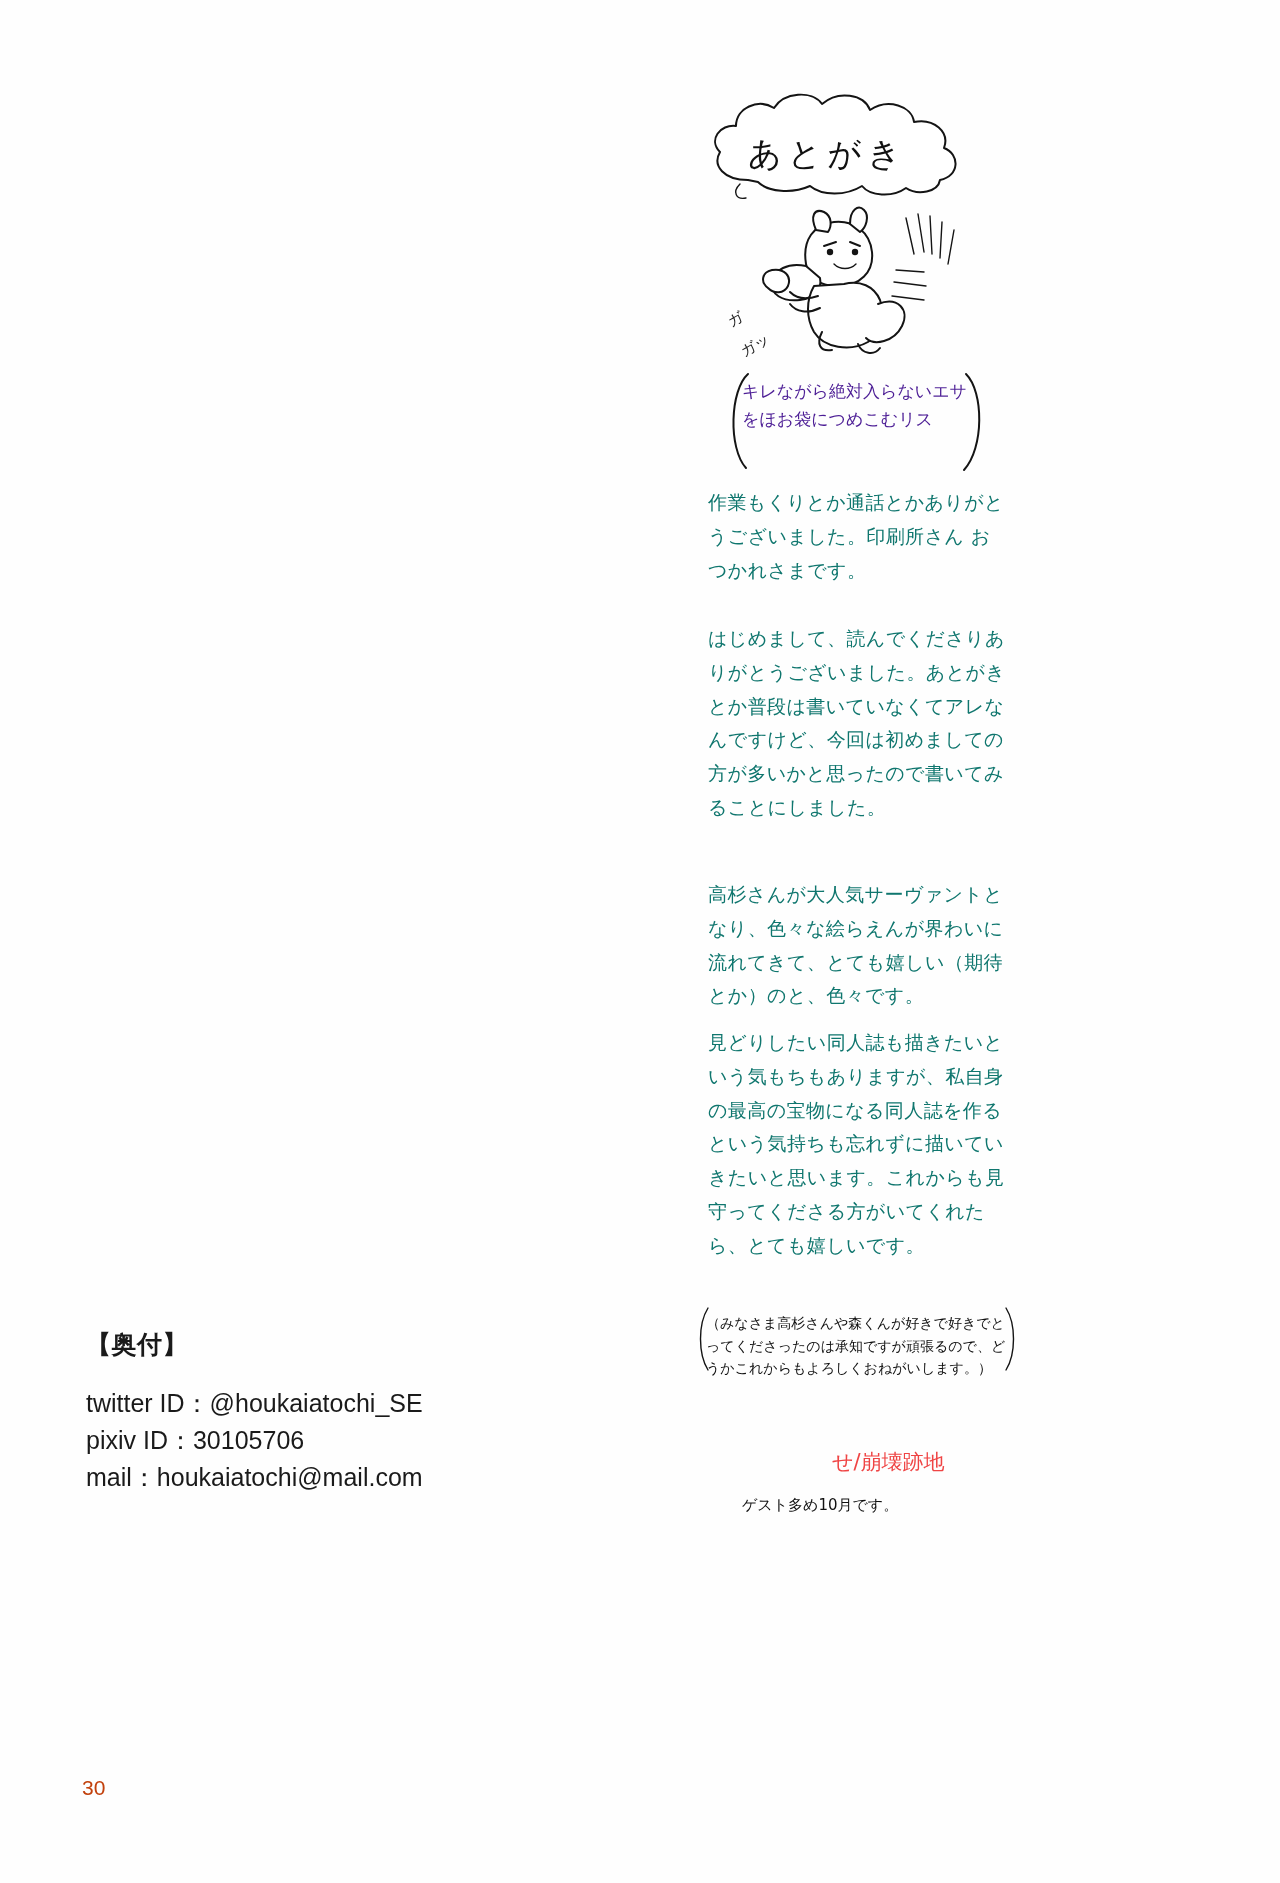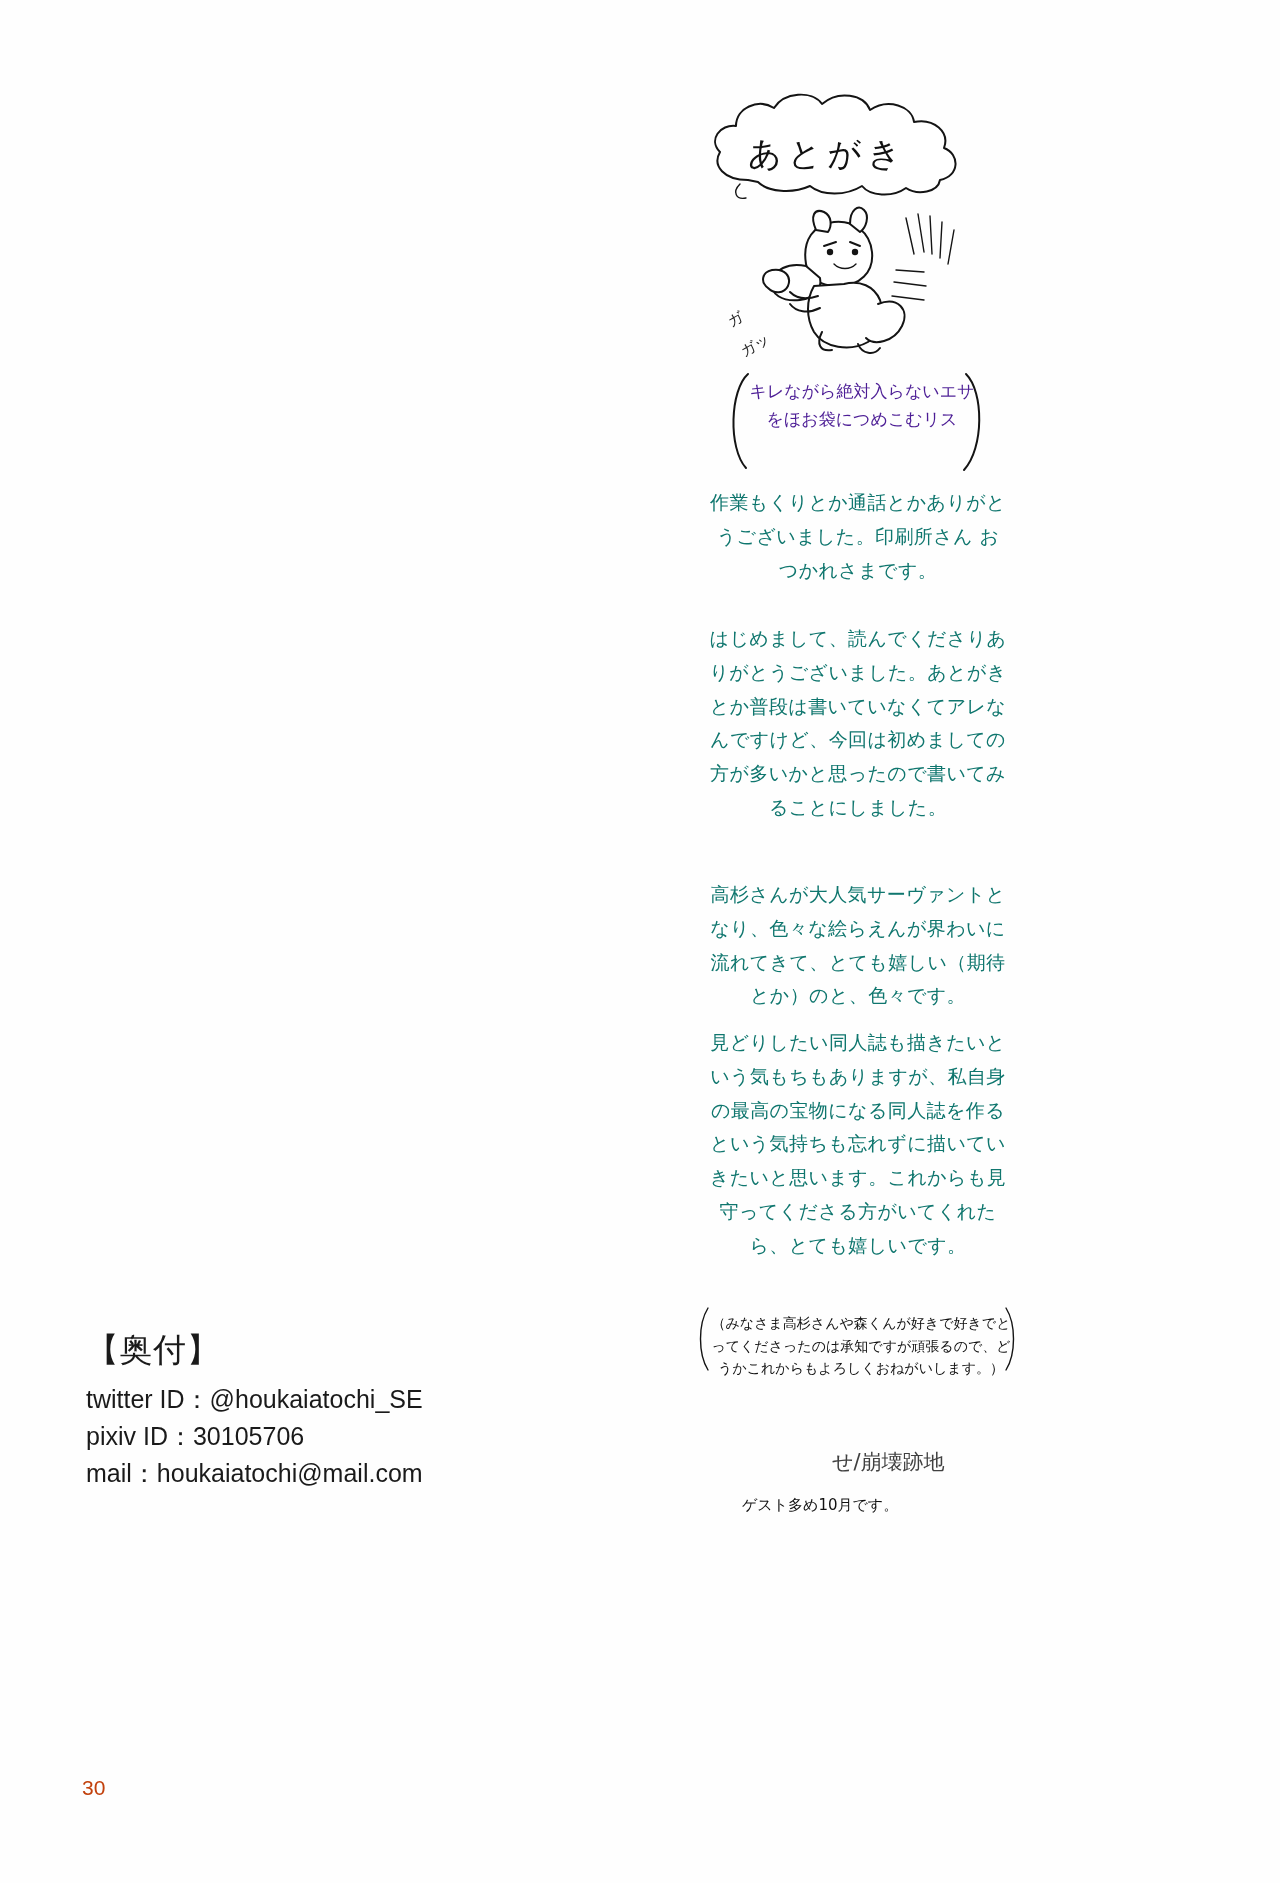--- a/index.html
+++ b/index.html
@@ -24,24 +24,24 @@
   }
 
   
   .colophon {
     position: absolute;
     left: 86px;
     top: 1328px;
     width: 620px;
   }
   .colophon-title {
-    font-size: 33px;
+    font-size: 25px;
     letter-spacing: 0.5px;
-    margin: 0 0 8px 0;
-    font-weight: 400;
+    margin: 0 0 24px 0;
+    font-weight: 700;
   }
   .colophon-line {
     font-size: 25px;
     line-height: 1.42;
     margin: 0;
     white-space: nowrap;
   }
   .colophon-group {
     margin-bottom: 34px;
   }
@@ -69,21 +69,20 @@
     color: #c2410c;
   }
 
   
   .afterword {
     position: absolute;
     left: 700px;
     top: 60px;
     width: 540px;
     height: 1800px;
-    text-align: center;
   }
   .hand {
     font-family: "DejaVu Sans", sans-serif;
   }
 
   .cloud-wrap {
     position: absolute;
     left: 6px;
     top: 28px;
     width: 290px;
@@ -165,21 +164,21 @@
     top: 1244px;
     width: 318px;
     height: 66px;
   }
   .signature {
     position: absolute;
     left: 132px;
     top: 1388px;
     font-size: 21px;
     font-family: "DejaVu Sans", sans-serif;
-    color: #404040;
+    color: #ef4444;
   }
   .postscript {
     position: absolute;
     left: 42px;
     top: 1436px;
     font-size: 15px;
     font-family: "DejaVu Sans", sans-serif;
     color: #111;
   }
 

